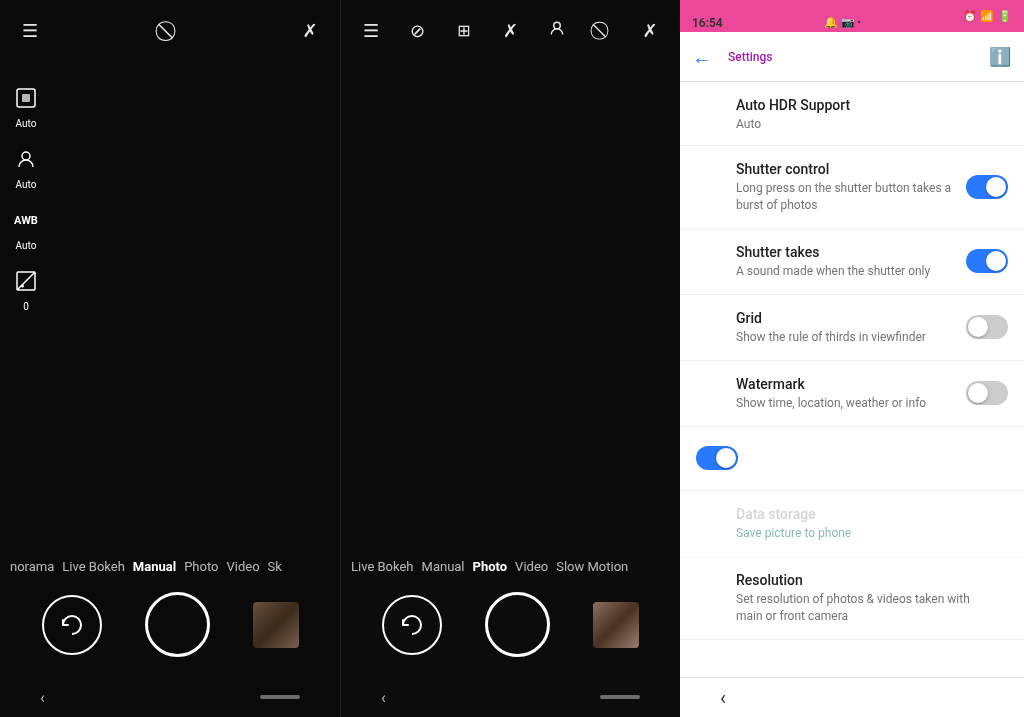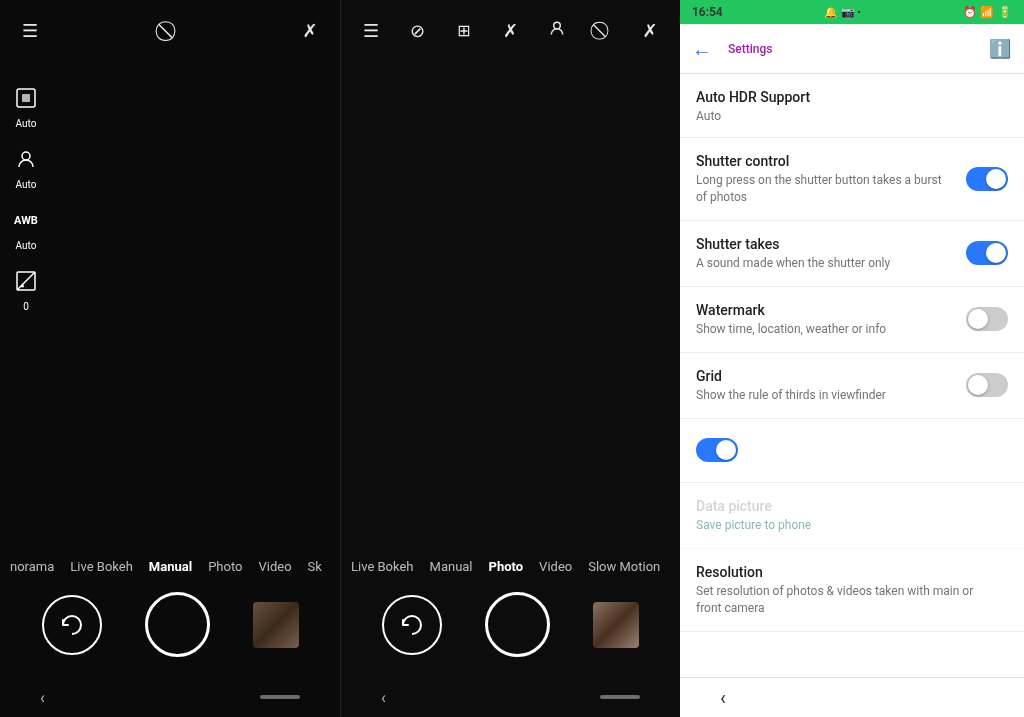--- a/index.html
+++ b/index.html
@@ -78,21 +78,21 @@
     .camera-bottom {
       position: absolute;
       bottom: 0;
       left: 0;
       right: 0;
     }
 
     .mode-strip {
       display: flex;
       align-items: center;
-      gap: 16px;
+      gap: 8px;
       padding: 8px 10px;
       overflow: hidden;
     }
 
     .mode-item {
       color: rgba(255,255,255,0.7);
       font-size: 13px;
       white-space: nowrap;
       flex-shrink: 0;
     }
@@ -180,26 +180,25 @@
     .settings-panel {
       width: 344px;
       height: 717px;
       background: #f5f5f5;
       display: flex;
       flex-direction: column;
       flex-shrink: 0;
     }
 
     .status-bar {
-      background: #22c55e;
+      background: #ec4899;
       height: 24px;
       display: flex;
-      align-items: center;
       justify-content: space-between;
-      padding: 0 12px;
+      padding: 16px 12px;
       font-size: 11px;
       color: #333;
       flex-shrink: 0;
     }
 
     .status-left {
       font-weight: 600;
       font-size: 12px;
     }
 
@@ -256,20 +255,21 @@
       border-bottom: 1px solid #f0f0f0;
       display: flex;
       align-items: center;
       justify-content: space-between;
       min-height: 64px;
     }
 
     .setting-text {
       flex: 1;
       padding-right: 12px;
+      margin-left: 40px;
     }
 
     .setting-title {
       font-size: 14px;
       color: #212121;
       font-weight: 500;
       line-height: 1.3;
     }
 
     .setting-title.disabled {
@@ -508,54 +508,54 @@
       </div>
       <div class="toggle">
         <div class="toggle-track on">
           <div class="toggle-knob"></div>
         </div>
       </div>
     </div>
 
     <div class="setting-item">
       <div class="setting-text">
-        <div class="setting-title">Watermark</div>
-        <div class="setting-desc">Show time, location, weather or info</div>
+        <div class="setting-title">Grid</div>
+        <div class="setting-desc">Show the rule of thirds in viewfinder</div>
       </div>
       <div class="toggle">
         <div class="toggle-track off">
           <div class="toggle-knob"></div>
         </div>
       </div>
     </div>
 
     <div class="setting-item">
       <div class="setting-text">
-        <div class="setting-title">Grid</div>
-        <div class="setting-desc">Show the rule of thirds in viewfinder</div>
+        <div class="setting-title">Watermark</div>
+        <div class="setting-desc">Show time, location, weather or info</div>
       </div>
       <div class="toggle">
         <div class="toggle-track off">
           <div class="toggle-knob"></div>
         </div>
       </div>
     </div>
 
 
     <div class="setting-item">
       <div class="toggle">
         <div class="toggle-track on">
           <div class="toggle-knob"></div>
         </div>
       </div>
     </div>
 
     <div class="setting-item" style="opacity:0.5;">
       <div class="setting-text">
-        <div class="setting-title disabled">Data picture</div>
+        <div class="setting-title disabled">Data storage</div>
         <div class="setting-desc disabled">Save picture to phone</div>
       </div>
     </div>
 
     <div class="setting-item">
       <div class="setting-text">
         <div class="setting-title">Resolution</div>
         <div class="setting-desc">Set resolution of photos &amp; videos taken with main or front camera</div>
       </div>
     </div>

